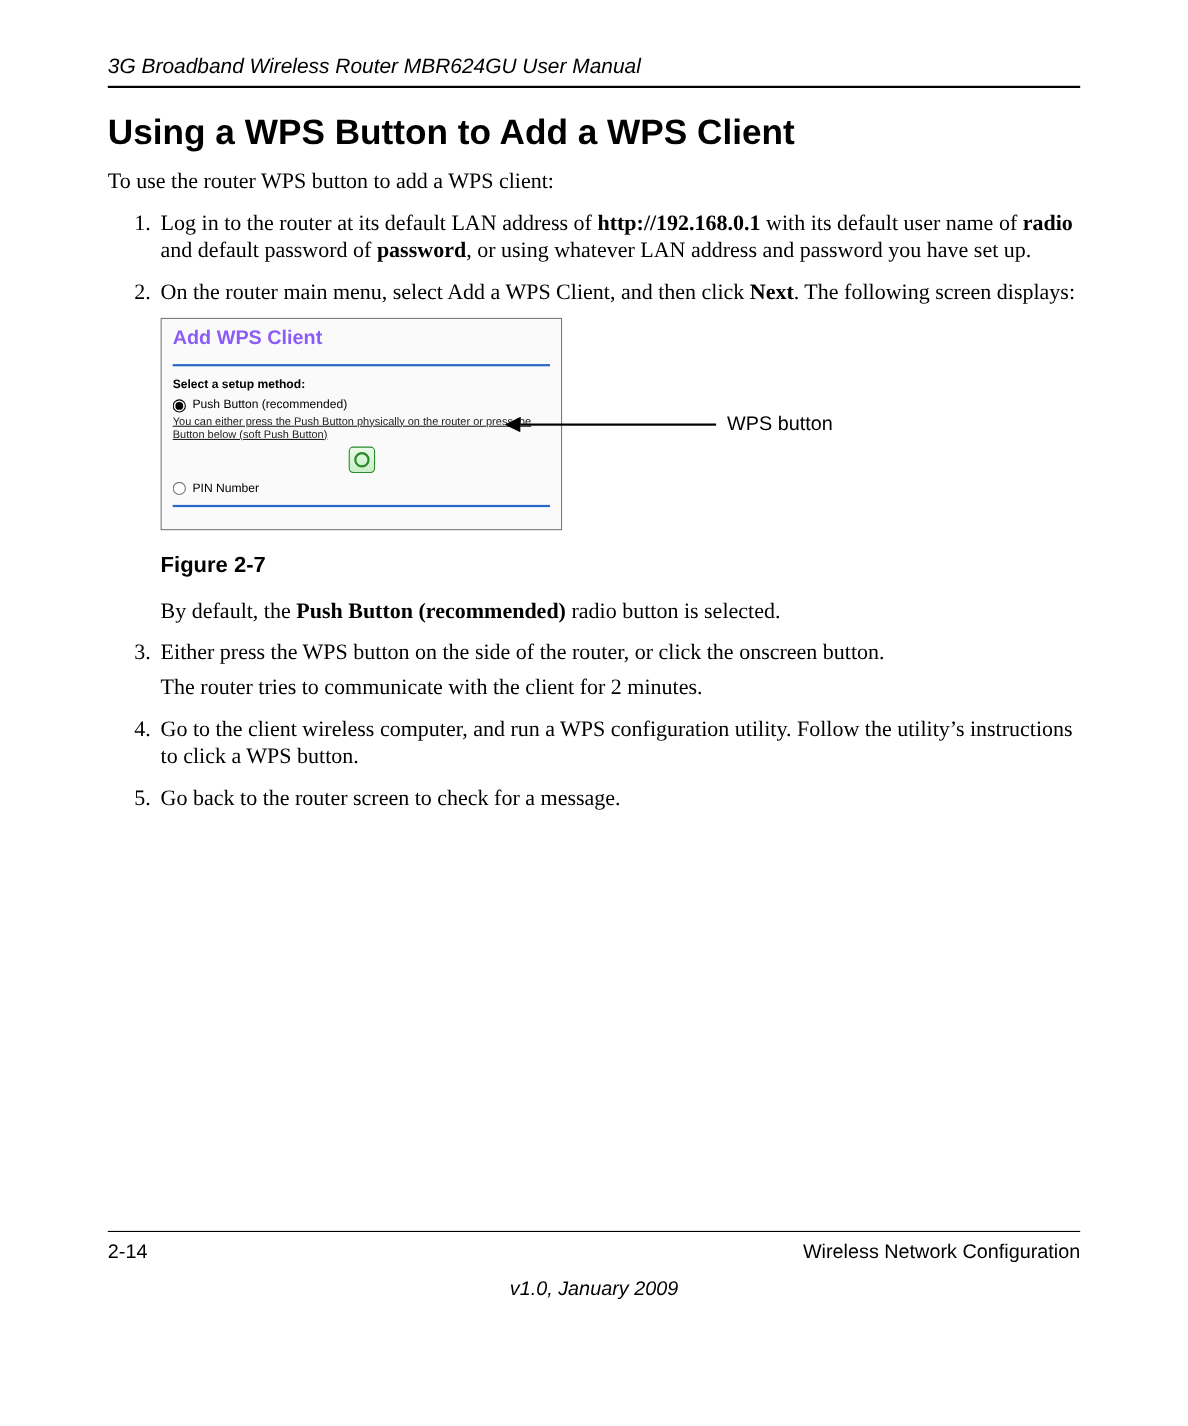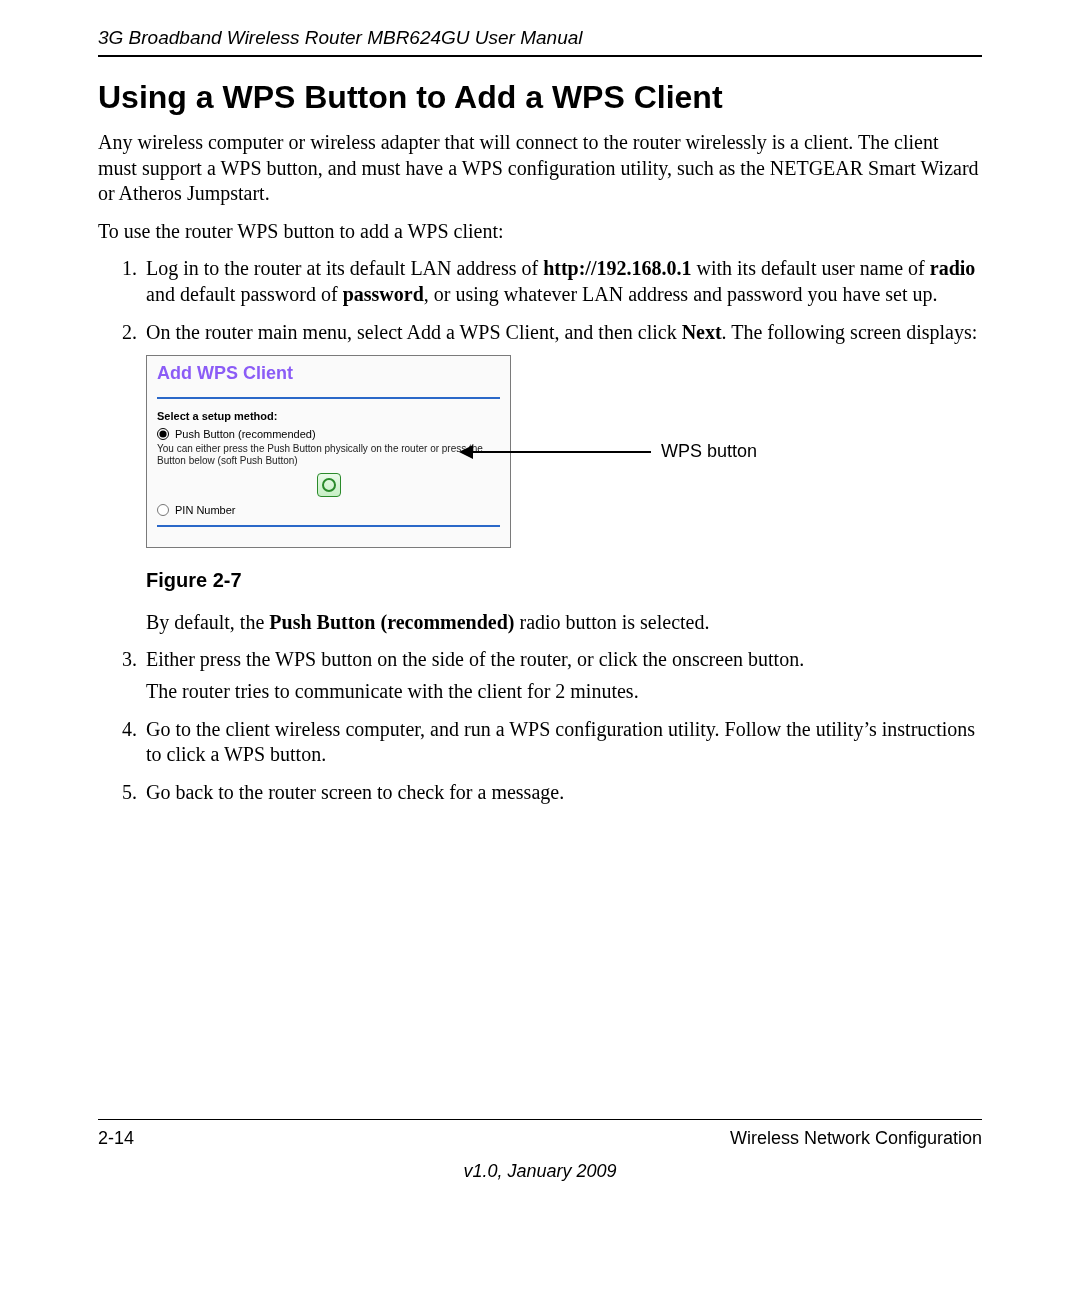--- a/index.html
+++ b/index.html
@@ -6,21 +6,21 @@
     margin: 0;
     padding: 0;
     background: #fff;
     font-family: "Times New Roman", Times, serif;
     color: #000;
   }
   .page {
     width: 1080px;
     height: 1228px;
     box-sizing: border-box;
-    padding: 27px 98px 40px 98px;
+    padding: 50px 98px 40px 98px;
     position: relative;
   }
   .running-header {
     font-style: italic;
     font-family: Arial, Helvetica, sans-serif;
     font-size: 19px;
     margin-bottom: 6px;
   }
   .top-rule {
     border: none;
@@ -94,20 +94,21 @@
     width: 12px;
     height: 12px;
     margin: 0 2px 0 0;
     accent-color: #000;
   }
   .help-text {
     font-size: 10px;
     color: #222;
     margin: 2px 0 2px 0;
     line-height: 1.2;
+    text-decoration: underline;
   }
   .wps-btn-row {
     text-align: center;
     margin: 4px 0 6px 0;
   }
   .wps-soft-btn {
     display: inline-block;
     width: 22px;
     height: 22px;
     border: 1px solid #2a8a2a;
@@ -186,21 +187,20 @@
 </head>
 <body>
 
 <div class="page">
 
   <div class="running-header">3G Broadband Wireless Router MBR624GU User Manual</div>
   <hr class="top-rule">
 
   <h1 class="section-title">Using a WPS Button to Add a WPS Client</h1>
 
-  <p class="body">Any wireless computer or wireless adapter that will connect to the router wirelessly is a client. The client must support a WPS button, and must have a WPS configuration utility, such as the NETGEAR Smart Wizard or Atheros Jumpstart.</p>
 
   <p class="body">To use the router WPS button to add a WPS client:</p>
 
   <ol class="steps">
 
     <li>
       <span>Log in to the router at its default LAN address of </span><span class="b">http://192.168.0.1</span><span> with its default user name of </span><span class="b">radio</span><span> and default password of </span><span class="b">password</span><span>, or using whatever LAN address and password you have set up.</span>
     </li>
 
     <li>

